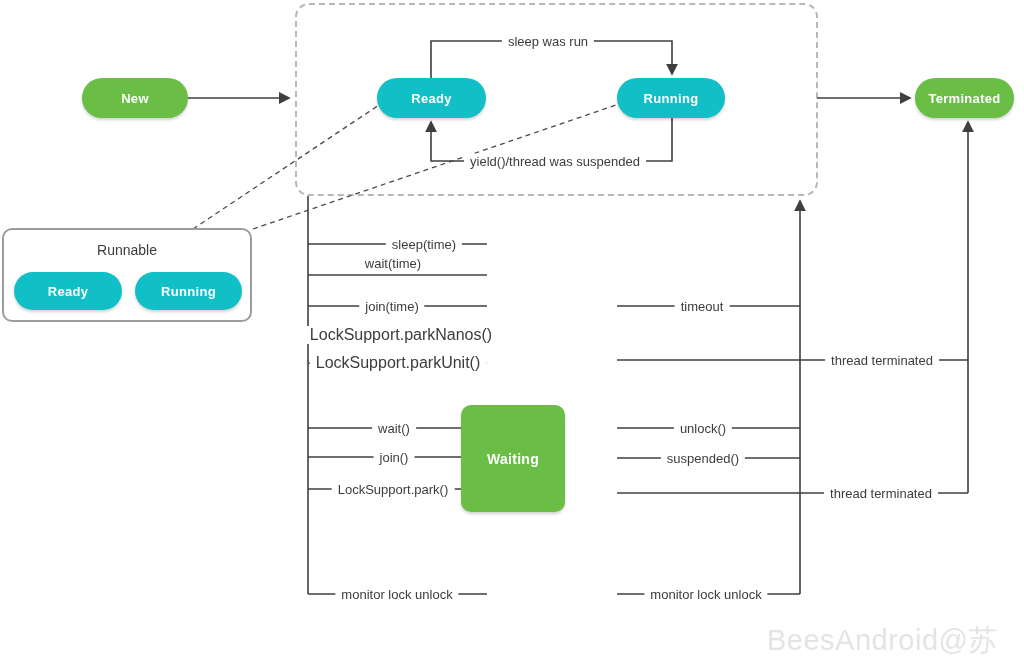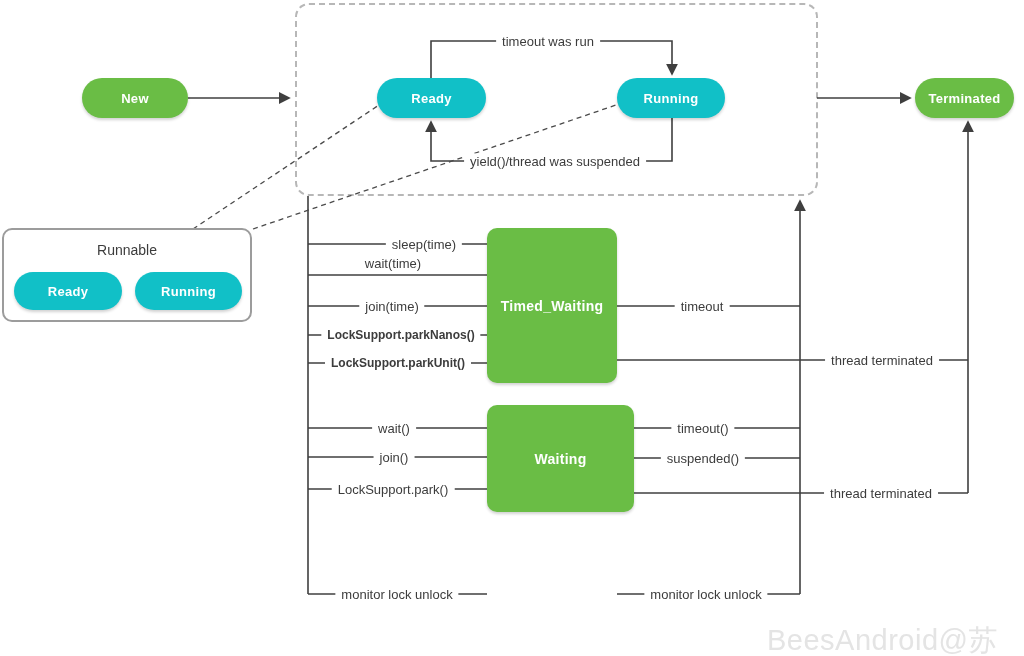--- a/index.html
+++ b/index.html
@@ -40,21 +40,21 @@
   .runnable-title{
     position:absolute;left:0;top:12px;width:100%;text-align:center;
     font-size:14px;color:var(--label-text);
   }
 
   .lbl{
     position:absolute;transform:translate(-50%,-50%);
     background:#fff;padding:0 6px;white-space:nowrap;
     font-size:13px;color:var(--label-text);
   }
-  .lbl.small{font-size:12px;font-weight:bold;}
+  .lbl.small{font-size:16px;}
 
   .watermark{
     position:absolute;left:767px;top:621px;width:250px;
     font-size:29px;color:var(--watermark);letter-spacing:.5px;
   }
 </style>
 </head>
 <body>
 
 <div class="canvas">
@@ -102,40 +102,39 @@
   <div class="node cyan" style="left:377px;top:78px;width:109px;height:40px;">Ready</div>
   <div class="node cyan" style="left:617px;top:78px;width:108px;height:40px;">Running</div>
   <div class="node green" style="left:915px;top:78px;width:99px;height:40px;">Terminated</div>
 
   <div class="runnable-group">
     <div class="runnable-title">Runnable</div>
     <div class="node cyan" style="left:10px;top:42px;width:108px;height:38px;">Ready</div>
     <div class="node cyan" style="left:131px;top:42px;width:107px;height:38px;">Running</div>
   </div>
 
-  <div class="node green big" style="left:487px;top:228px;width:130px;height:155px;">Timed_Waiting</div>
-  <div class="node green big" style="left:487px;top:405px;width:147px;height:107px;">Waiting</div>
+  <div class="node green big" style="left:461px;top:405px;width:104px;height:107px;">Waiting</div>
 
-  <div class="lbl" style="left:548px;top:41px;">timeout was run</div>
+  <div class="lbl" style="left:548px;top:41px;">sleep was run</div>
   <div class="lbl" style="left:555px;top:161px;">yield()/thread was suspended</div>
 
   <div class="lbl" style="left:394px;top:244px;margin-left:30px;">sleep(time)</div>
   <div class="lbl" style="left:393px;top:263px;">wait(time)</div>
   <div class="lbl" style="left:392px;top:306px;">join(time)</div>
   <div class="lbl small" style="left:401px;top:335px;">LockSupport.parkNanos()</div>
   <div class="lbl small" style="left:398px;top:363px;">LockSupport.parkUnit()</div>
 
   <div class="lbl" style="left:702px;top:306px;">timeout</div>
   <div class="lbl" style="left:882px;top:360px;">thread terminated</div>
 
   <div class="lbl" style="left:394px;top:428px;">wait()</div>
   <div class="lbl" style="left:394px;top:457px;">join()</div>
   <div class="lbl" style="left:393px;top:489px;">LockSupport.park()</div>
 
-  <div class="lbl" style="left:703px;top:428px;">timeout()</div>
+  <div class="lbl" style="left:703px;top:428px;">unlock()</div>
   <div class="lbl" style="left:703px;top:458px;">suspended()</div>
   <div class="lbl" style="left:881px;top:493px;">thread terminated</div>
 
   <div class="lbl" style="left:397px;top:594px;">monitor lock unlock</div>
   <div class="lbl" style="left:706px;top:594px;">monitor lock unlock</div>
 
   <div class="watermark">BeesAndroid@苏策</div>
 </div>
 
 </body></html>

